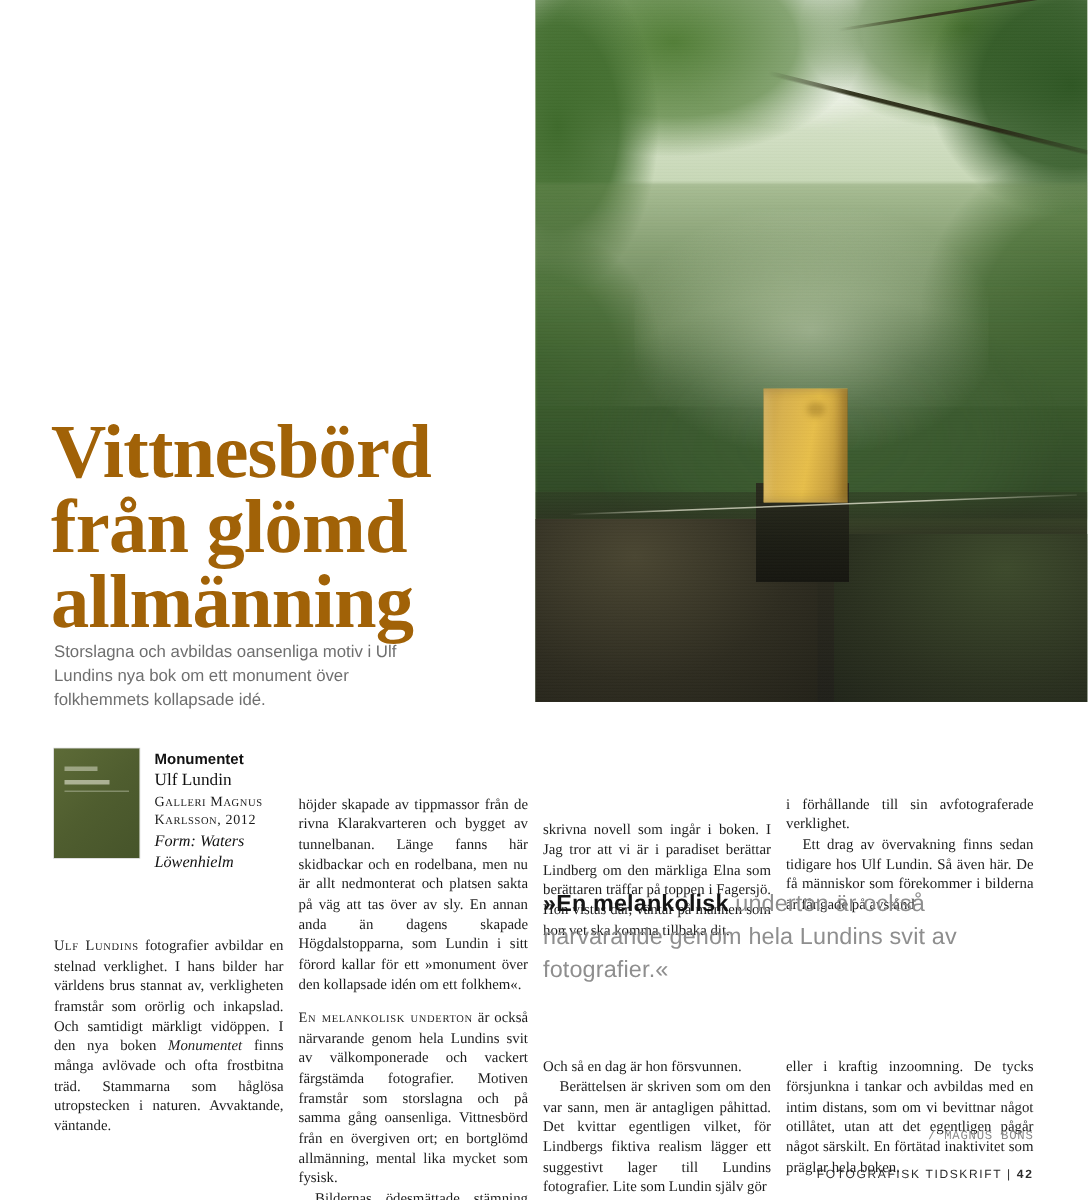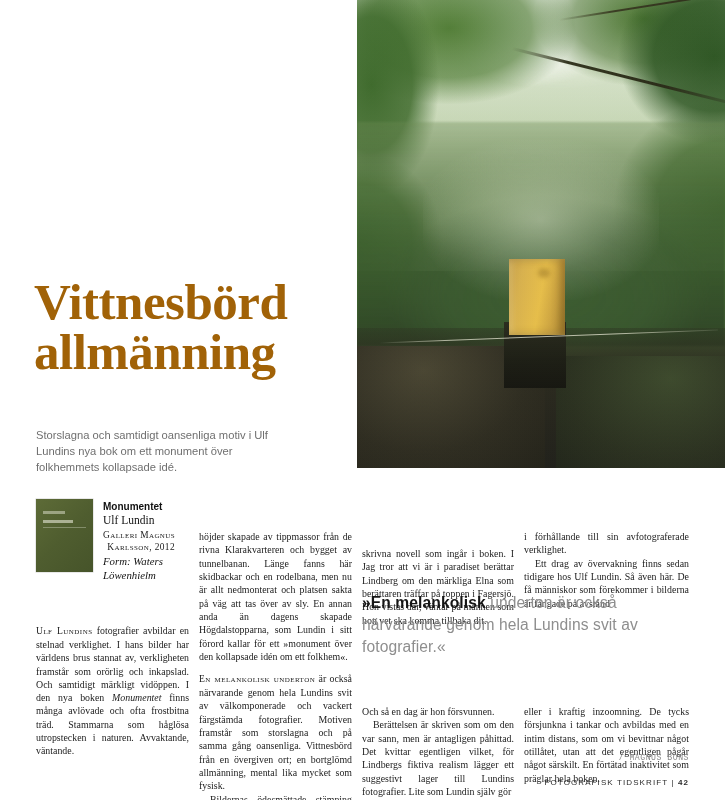--- a/index.html
+++ b/index.html
@@ -187,21 +187,20 @@
     background: rgba(210,214,195,0.4);
   }
   .bookmeta { font-size: 10px; line-height: 1.34; padding-top: 1px; }
   .bookmeta .b-title { font-family: "Liberation Sans", sans-serif; font-weight: bold; font-size: 10px; color: #111; }
   .bookmeta .b-author { font-size: 11.5px; color: #111; }
   .bookmeta .b-pub {
     font-size: 9.4px;
     font-variant: small-caps;
     letter-spacing: 0.4px;
     color: #1a1a1a;
-    text-align: right;
   }
   .bookmeta .b-form { font-size: 10.8px; font-style: italic; color: #111; }
 
   
   .col {
     position: absolute;
     font-family: "Liberation Serif", serif;
     font-size: 9.9px;
     line-height: 1.345;
     color: #1c1c1c;
@@ -279,24 +278,25 @@
   <div class="ground-left"></div>
   <div class="ground-right"></div>
   <div class="plinth"></div>
   <div class="monument"></div>
   <div class="wire"></div>
   <div class="grain"></div>
 </div>
 
 <h1 class="headline">
   <div>Vittnesbörd</div>
+  <div>från glömd</div>
   <div>allmänning</div>
 </h1>
 
-<div class="standfirst">Storslagna och samtidigt oansenliga motiv i Ulf Lundins nya bok om ett monument över folkhemmets kollapsade idé.</div>
+<div class="standfirst">Storslagna och avbildas oansenliga motiv i Ulf Lundins nya bok om ett monument över folkhemmets kollapsade idé.</div>
 
 <div class="bookblock">
   <div class="bookcover">
     <div class="c-line1"></div>
     <div class="c-line2"></div>
     <div class="c-rule"></div>
   </div>
   <div class="bookmeta">
     <div class="b-title">Monumentet</div>
     <div class="b-author">Ulf Lundin</div>

